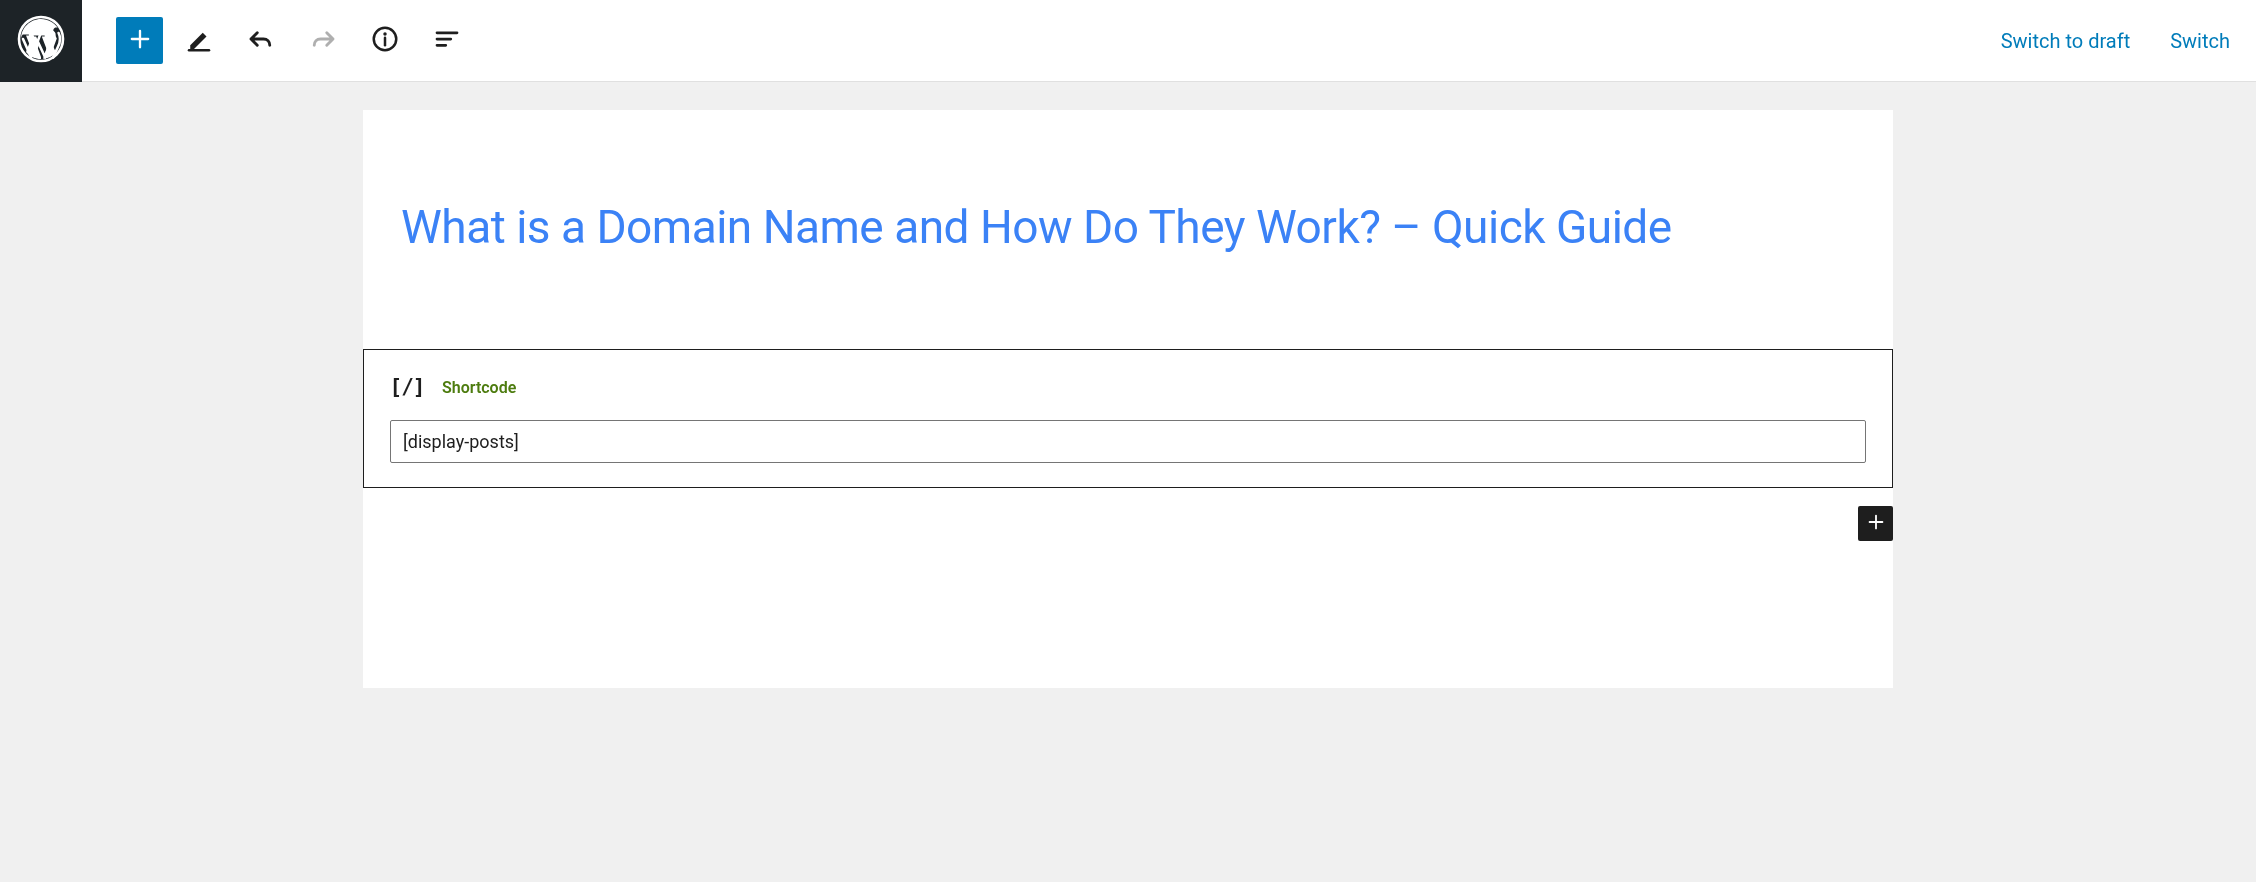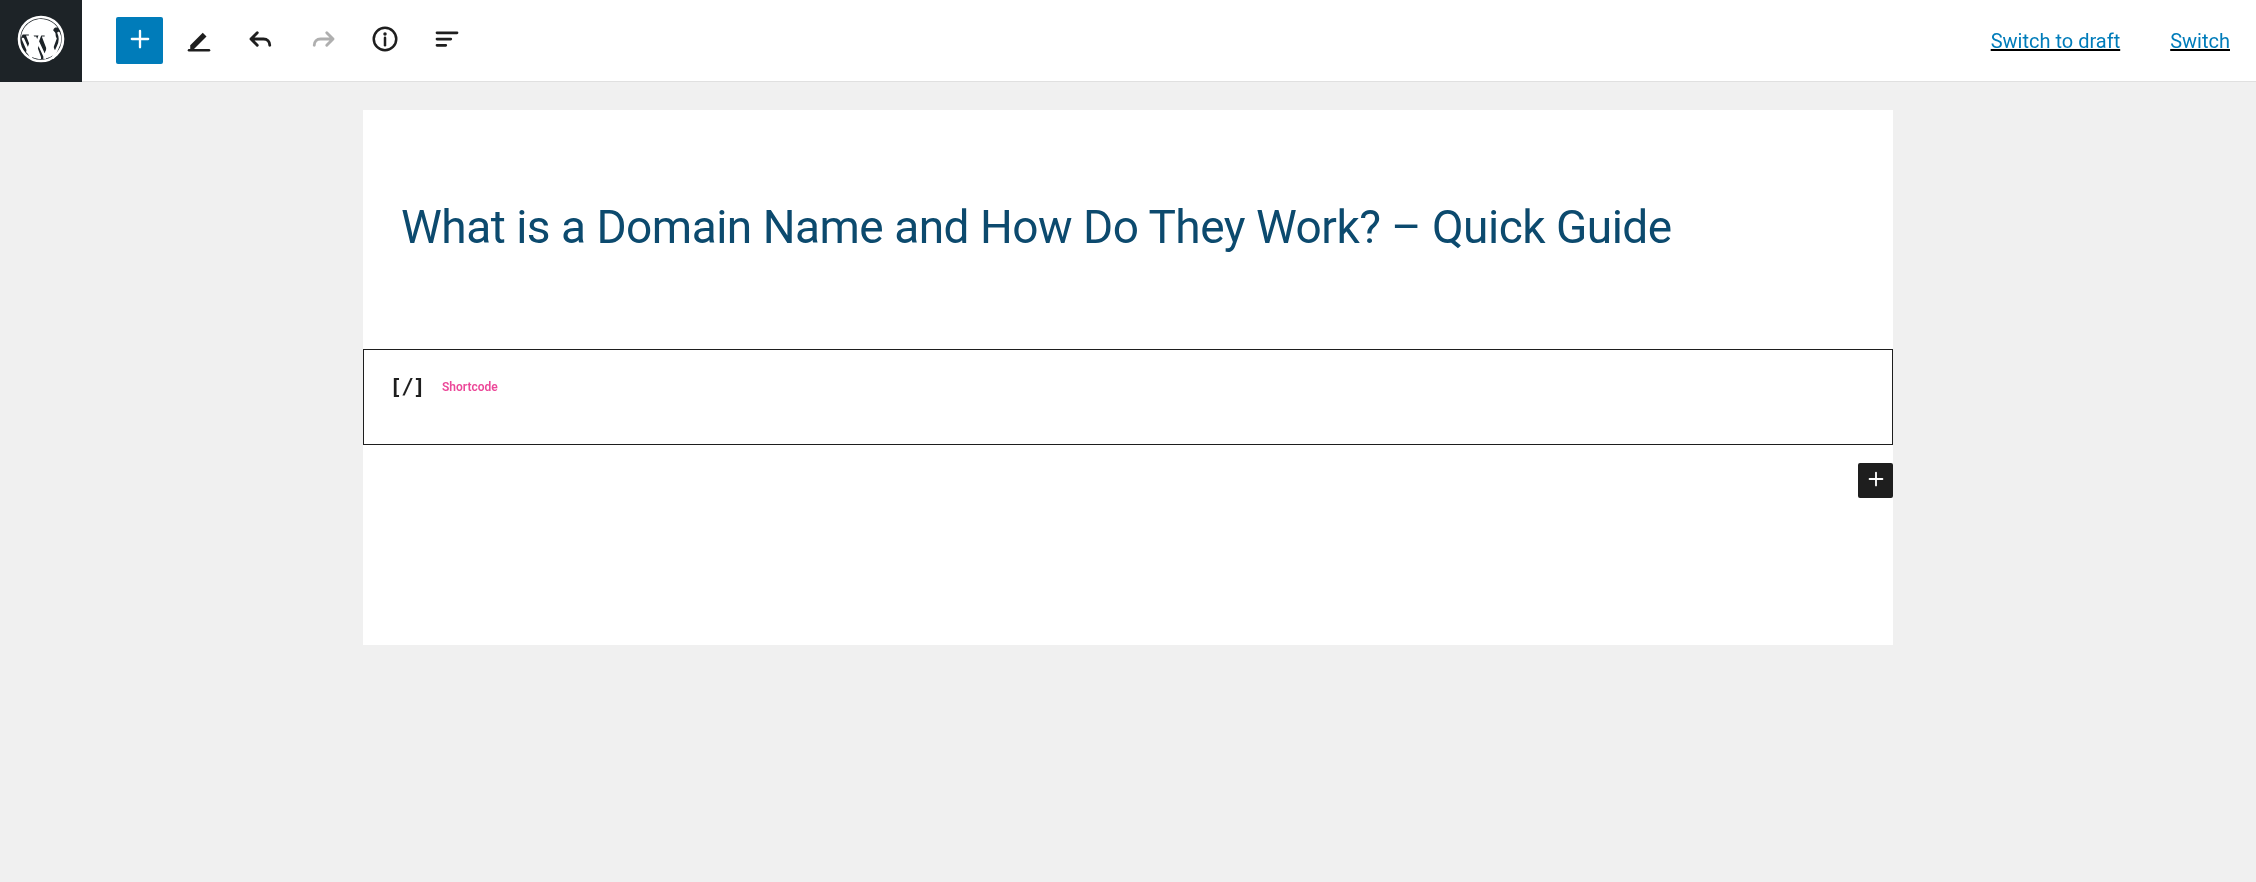--- a/index.html
+++ b/index.html
@@ -66,23 +66,22 @@
       width: 30px;
       height: 30px;
     }
     .tool-btn.disabled {
       opacity: 0.35;
       cursor: default;
     }
     .toolbar-right {
       margin-left: auto;
       display: flex;
-      gap: 30px;
+      gap: 20px;
       padding-right: 16px;
-      text-decoration: underline;
     }
     .link-btn {
       color: #007cba;
       font-size: 20px;
       font-weight: 400;
       cursor: pointer;
       padding: 8px 10px;
     }
     .editor-area {
       background: #f0f0f0;
@@ -92,21 +91,21 @@
     }
     .editor-canvas {
       background: #fff;
       width: 1530px;
       position: relative;
       padding-bottom: 200px;
     }
     .post-title {
       font-size: 46px;
       font-weight: 400;
-      color: #0c4a6e;
+      color: #3b82f6;
       padding: 90px 38px 0 38px;
       letter-spacing: -0.5px;
       line-height: 1.2;
     }
     .shortcode-block {
       margin: 94px 0 0 0;
       border: 1px solid #1e1e1e;
       padding: 20px 26px 24px 26px;
     }
     .shortcode-header {
@@ -116,23 +115,23 @@
       margin-bottom: 16px;
     }
     .shortcode-icon {
       width: 34px;
       height: 34px;
       display: flex;
       align-items: center;
       justify-content: center;
     }
     .shortcode-label {
-      font-size: 12px;
+      font-size: 16px;
       font-weight: 600;
-      color: #ec4899;
+      color: #4d7c0f;
     }
     .shortcode-input {
       width: 100%;
       padding: 10px 12px;
       border: 1px solid #757575;
       font-size: 18px;
       font-family: inherit;
       color: #1e1e1e;
       background: #fff;
       border-radius: 2px;
@@ -233,20 +232,21 @@
   <div class="editor-canvas">
     <h1 class="post-title">What is a Domain Name and How Do They Work? – Quick Guide</h1>
 
     <div class="shortcode-block">
       <div class="shortcode-header">
         <span class="shortcode-icon">
           <span class="shortcode-icon-text">[/]</span>
         </span>
         <span class="shortcode-label">Shortcode</span>
       </div>
+      <input type="text" class="shortcode-input" value="[display-posts]" style="">
     </div>
 
     <div class="add-block-inline">
       <span>
         <svg viewBox="0 0 24 24">
             <path d="M12 5v14M5 12h14" stroke="#fff" stroke-width="2" stroke-linecap="round"></path>
           </svg>
       </span>
     </div>
   </div>

